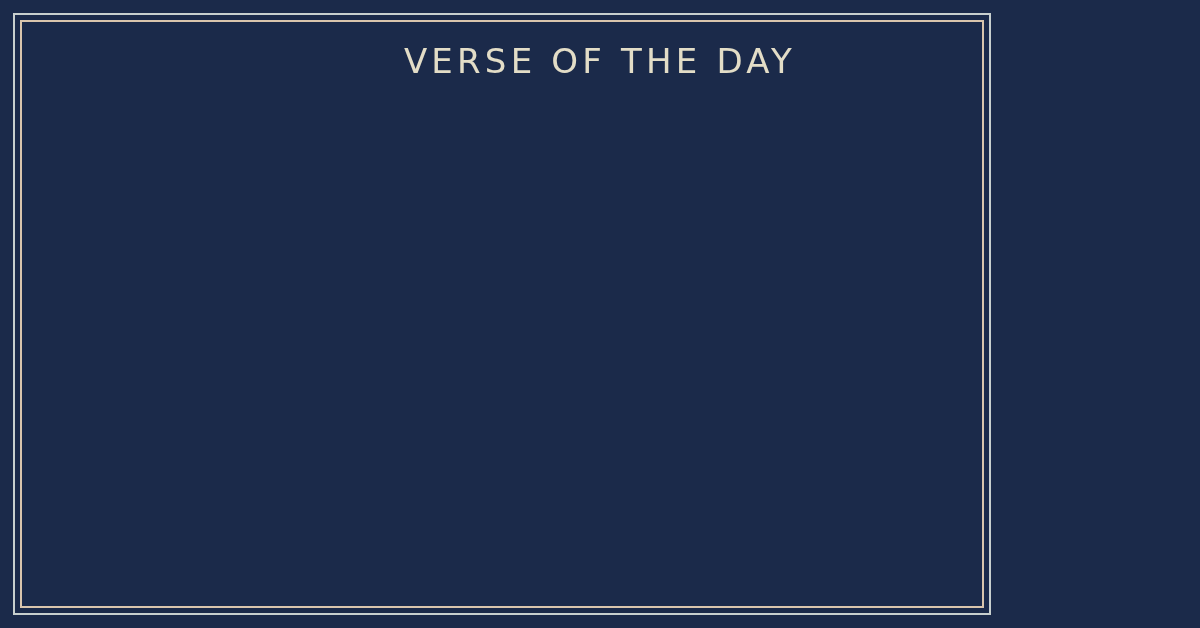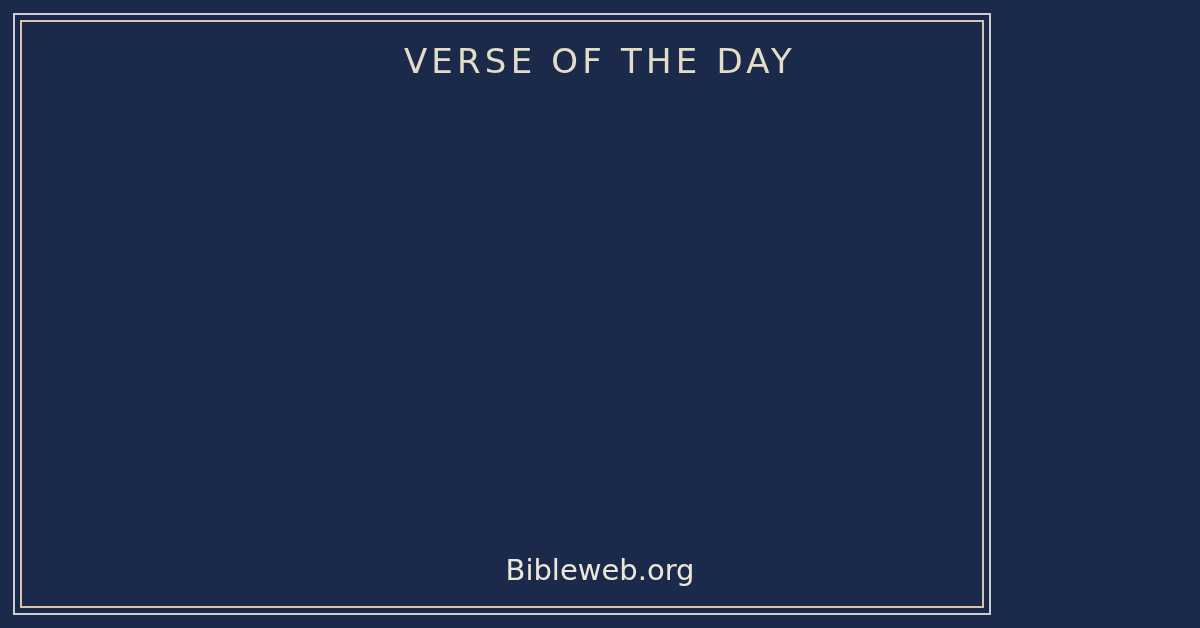--- a/index.html
+++ b/index.html
@@ -113,16 +113,15 @@
 <div class="card">
 
   <div class="frame-outer"></div>
   <div class="frame-inner"></div>
 
   <div class="content">
 
     <div class="kicker">VERSE OF THE DAY</div>
 
 
-    <div class="sitename">Bibleweb.org</div>
 
   </div>
 </div>
 
 </body></html>

